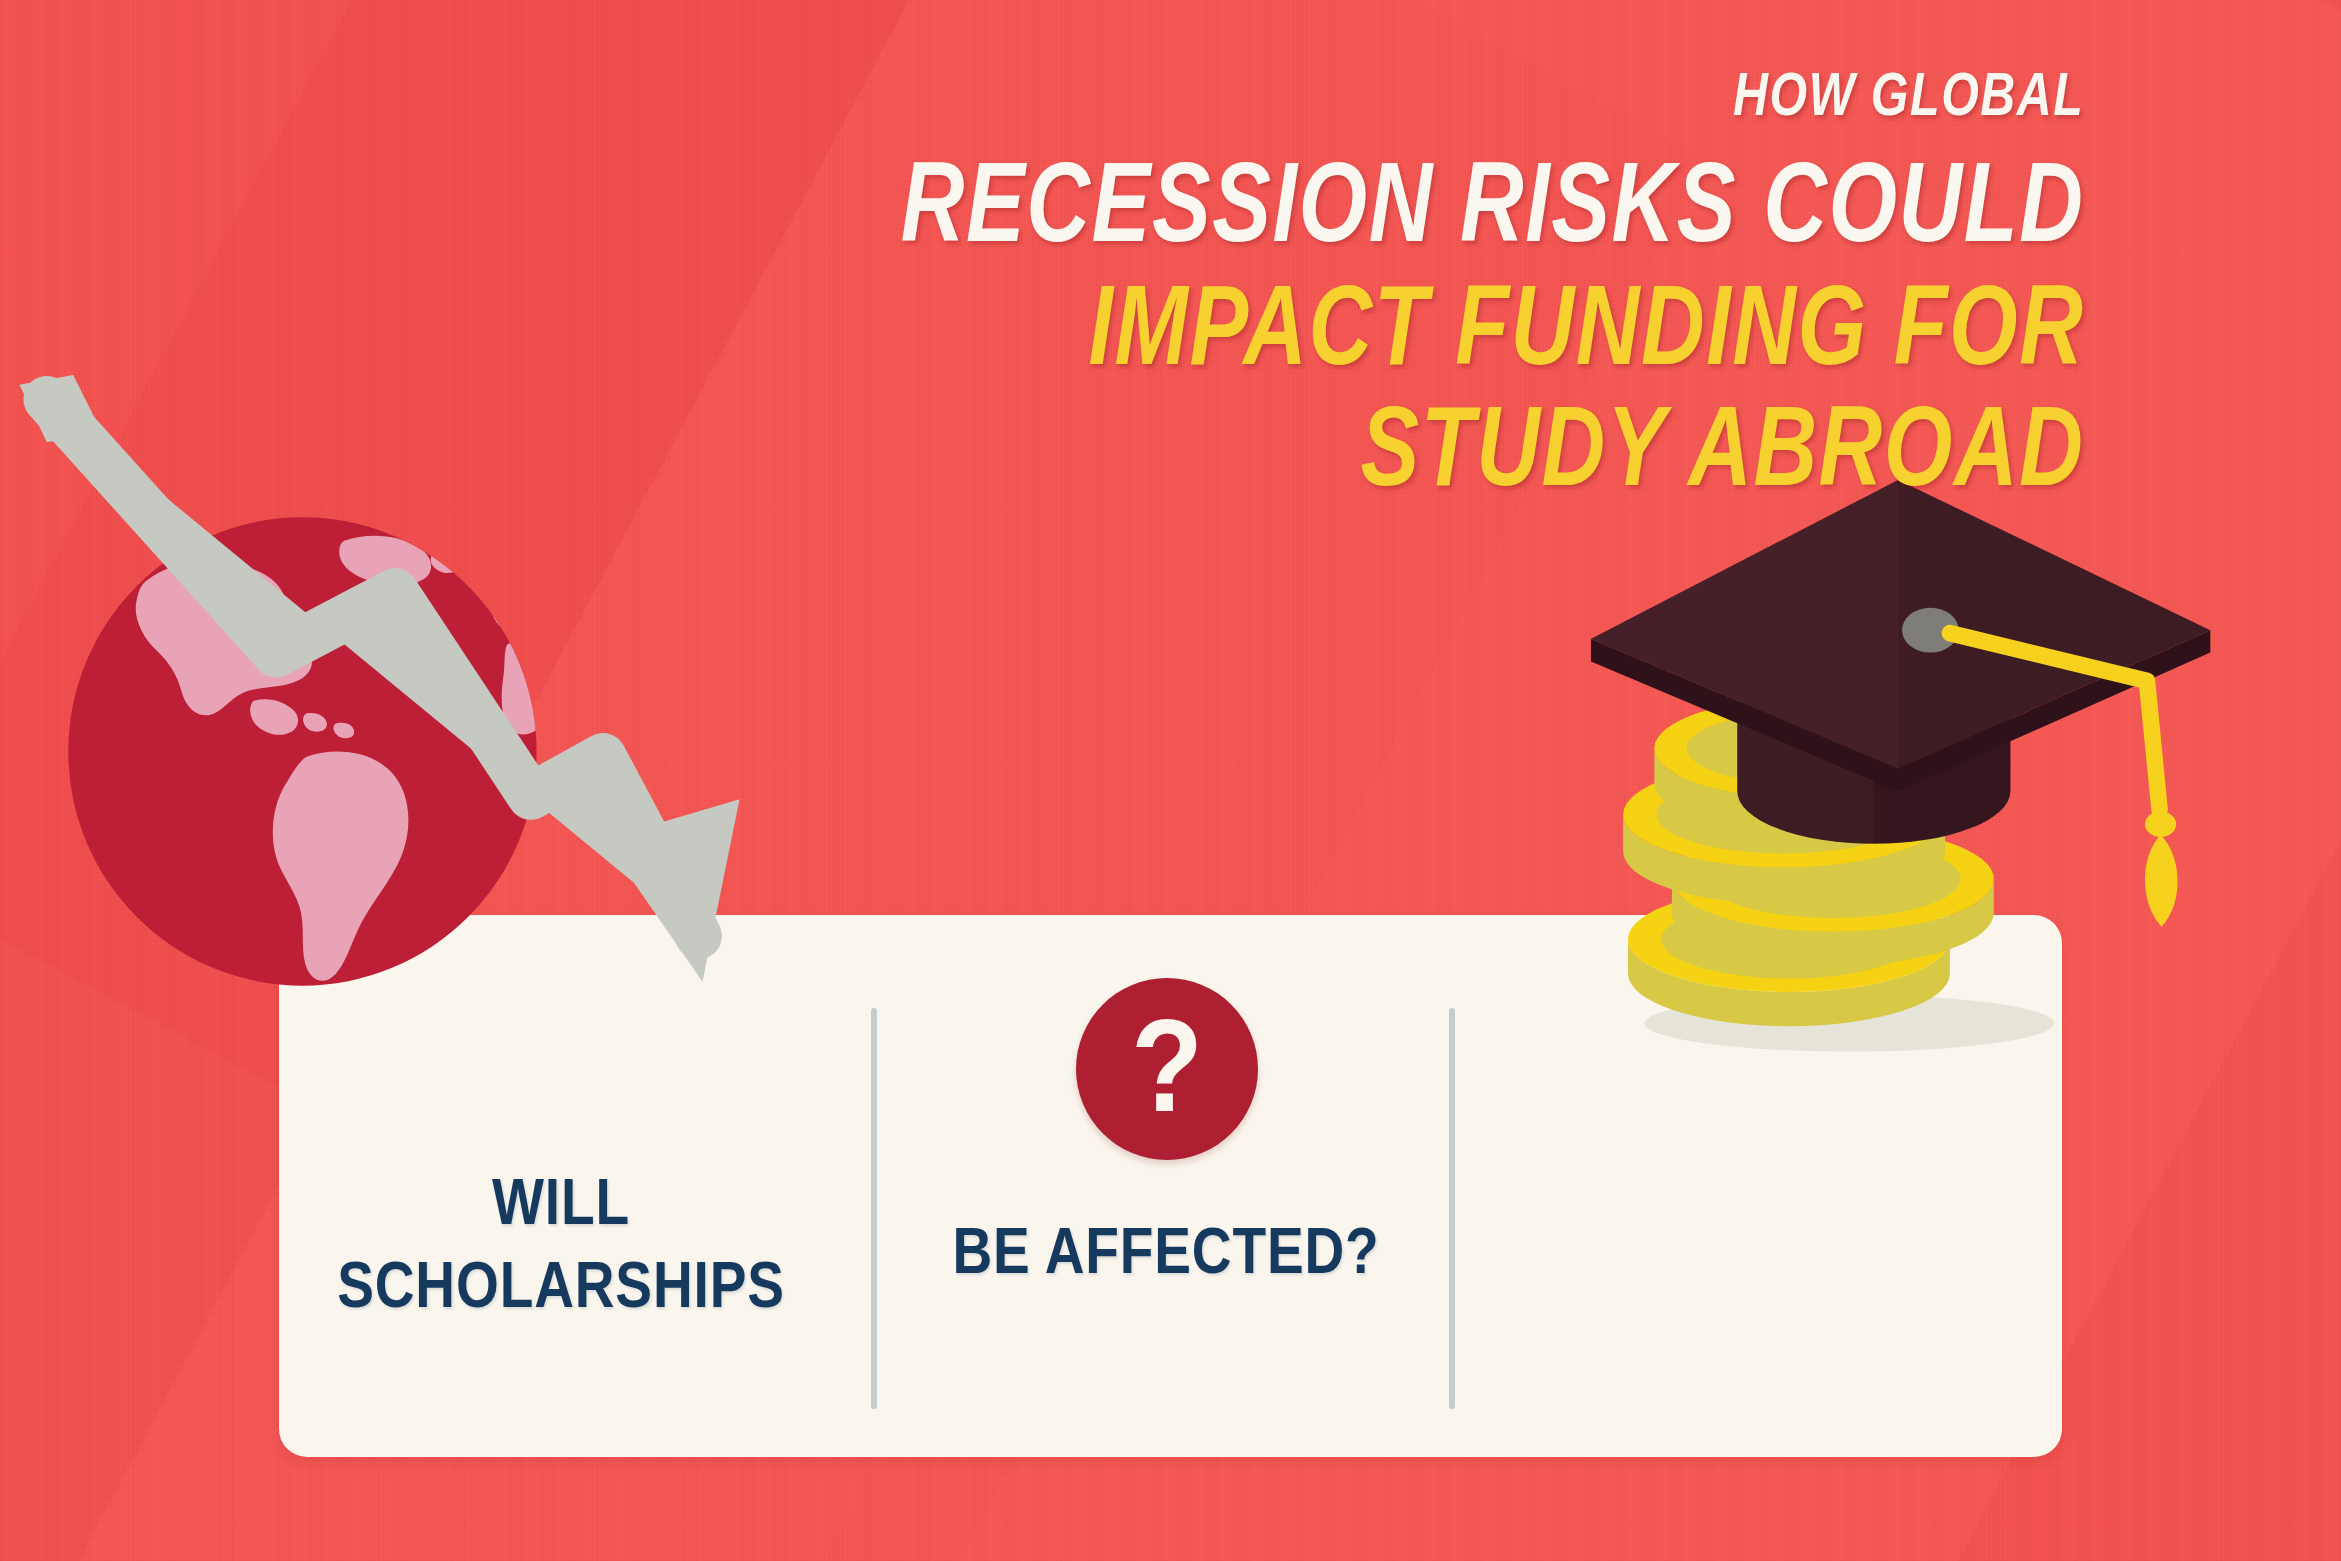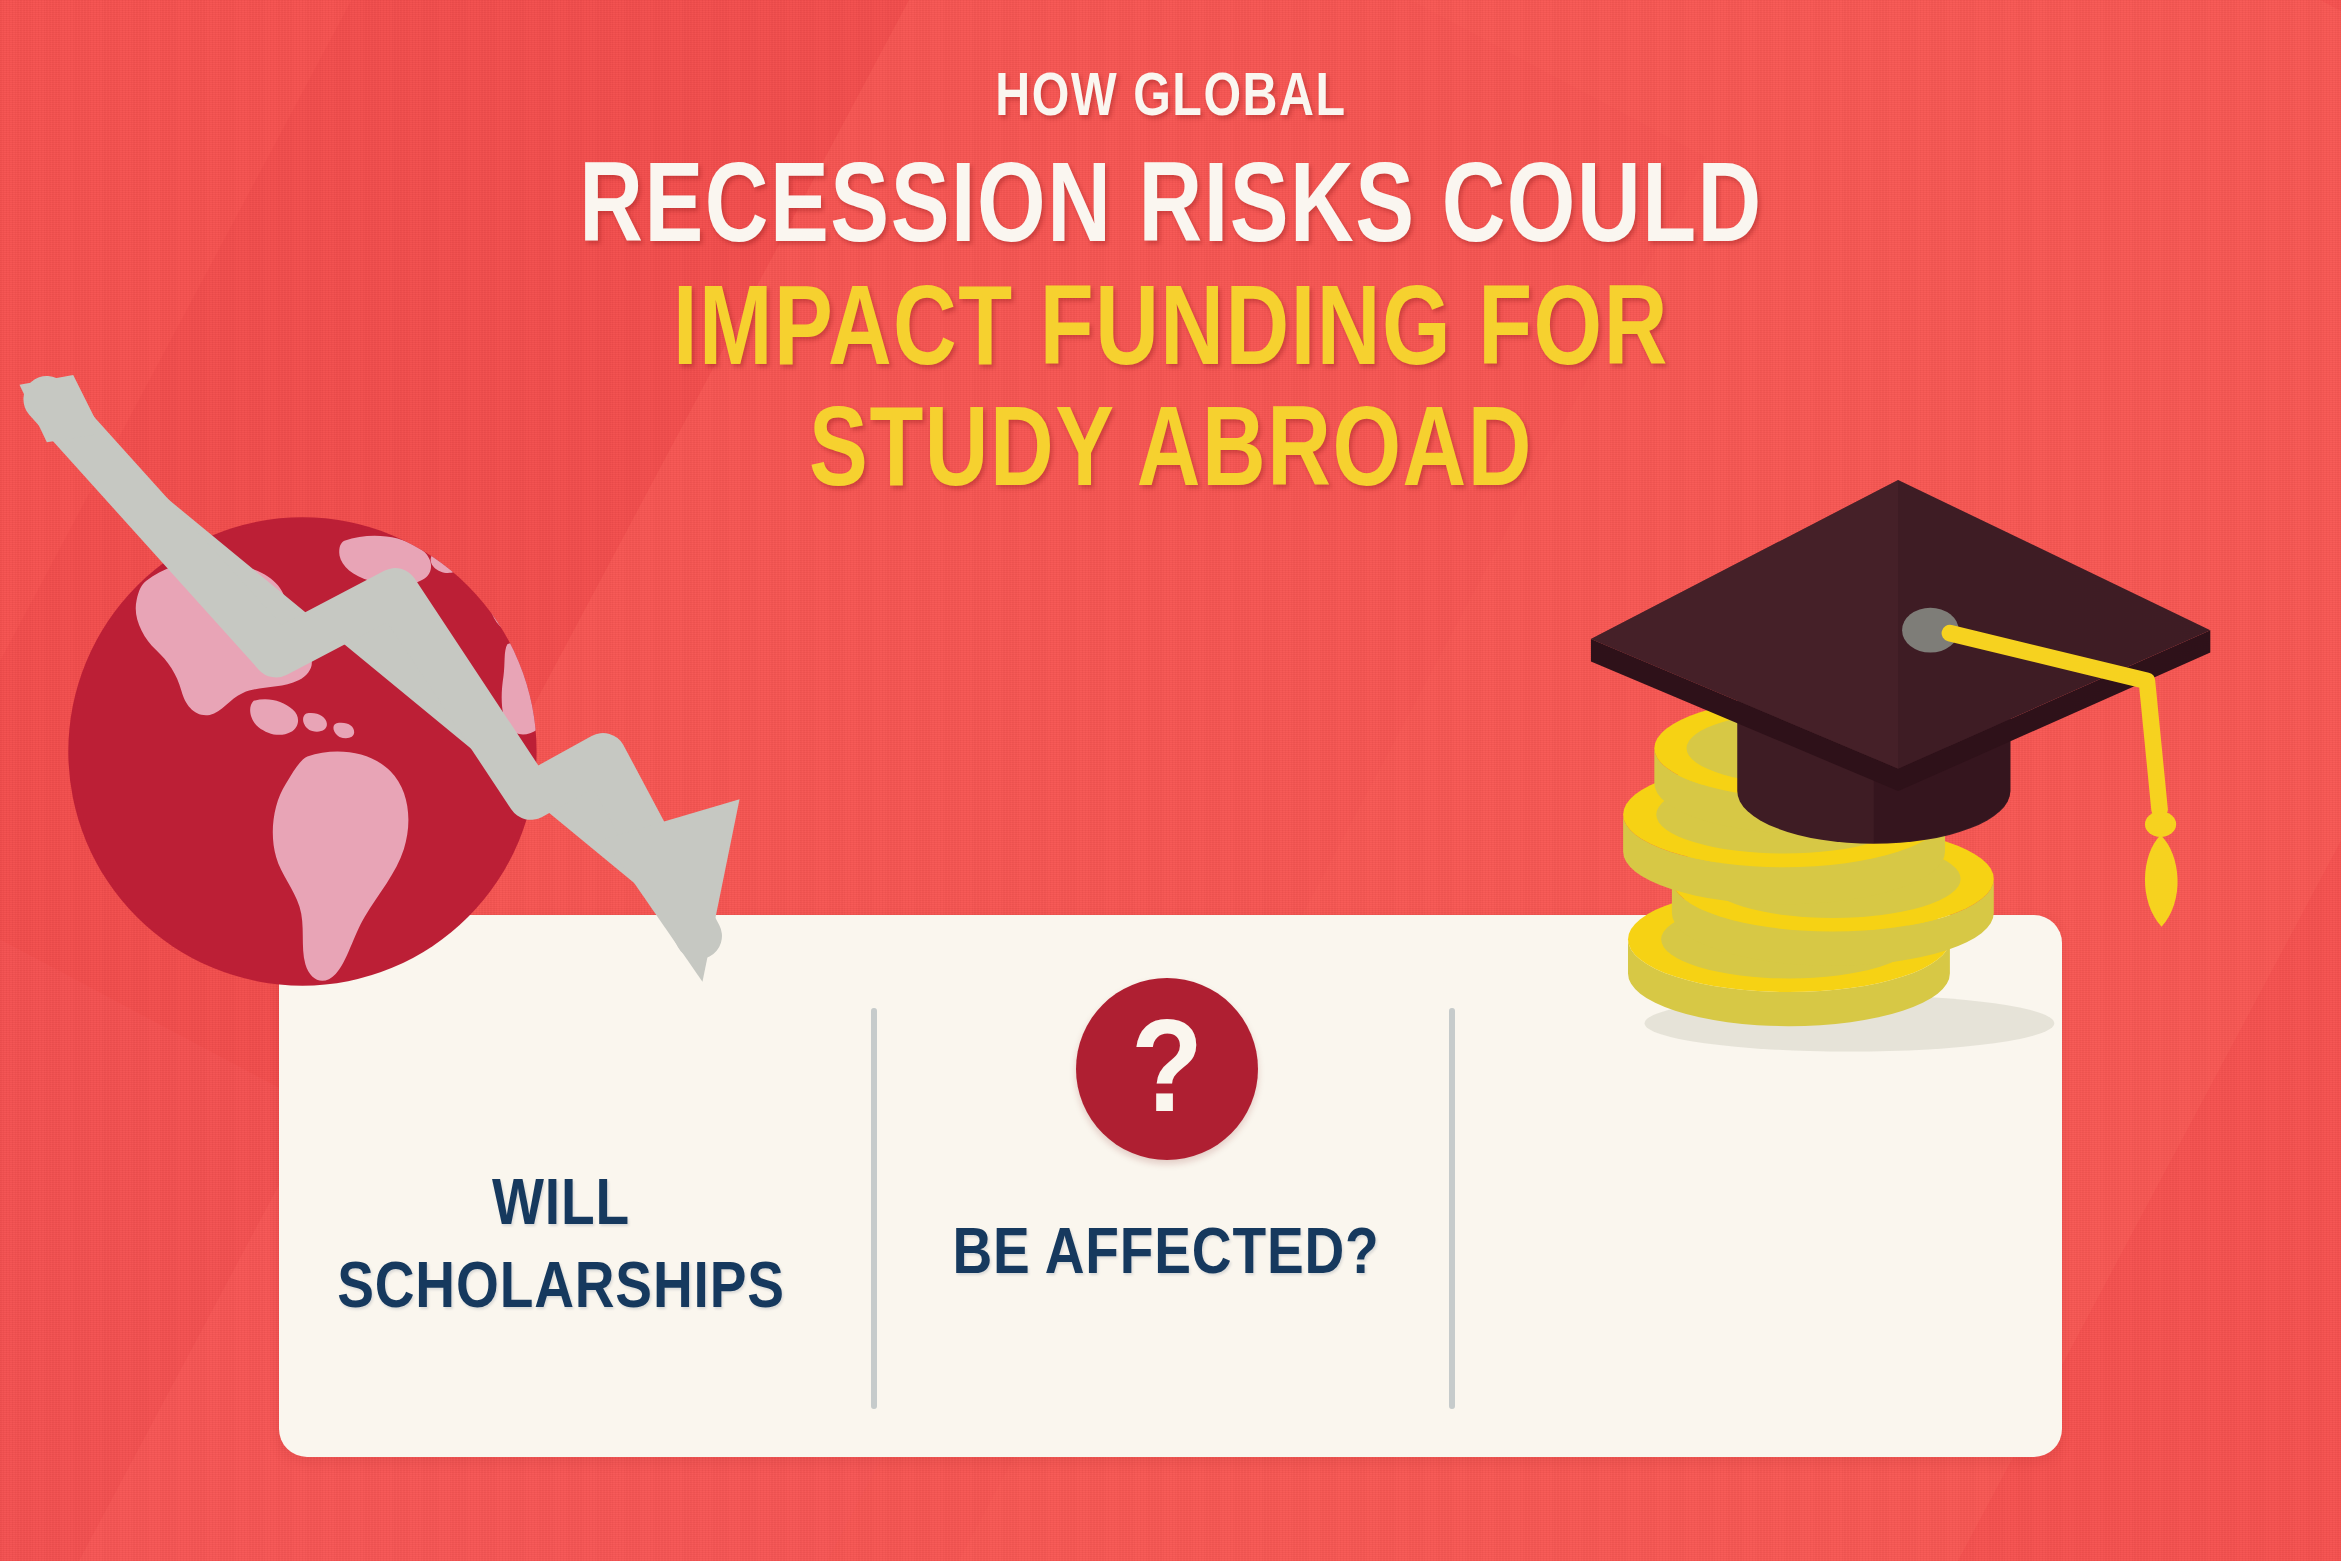--- a/index.html
+++ b/index.html
@@ -46,22 +46,23 @@
     background-image:
       repeating-linear-gradient(0deg, rgba(0,0,0,.022) 0 1px, rgba(255,255,255,.016) 1px 2px),
       repeating-linear-gradient(90deg, rgba(0,0,0,.018) 0 1.5px, rgba(255,255,255,.012) 1.5px 2.9px);
     pointer-events:none;
   }
 
   
   .headline{
     position:absolute;
     left:0; right:0; top:63px;
-    text-align:center;
+    text-align:right;
     z-index:6;
+    font-style:italic;
   }
   .hl-line{
     display:block;
     font-family:"Liberation Sans Narrow","Liberation Sans", sans-serif;
     font-weight:700;
     letter-spacing:2px;
     line-height:1.0;
     text-transform:uppercase;
     transform:scaleX(.78);
     text-shadow:2.9px 3.4px 4.9px rgba(120,12,12,.30);

